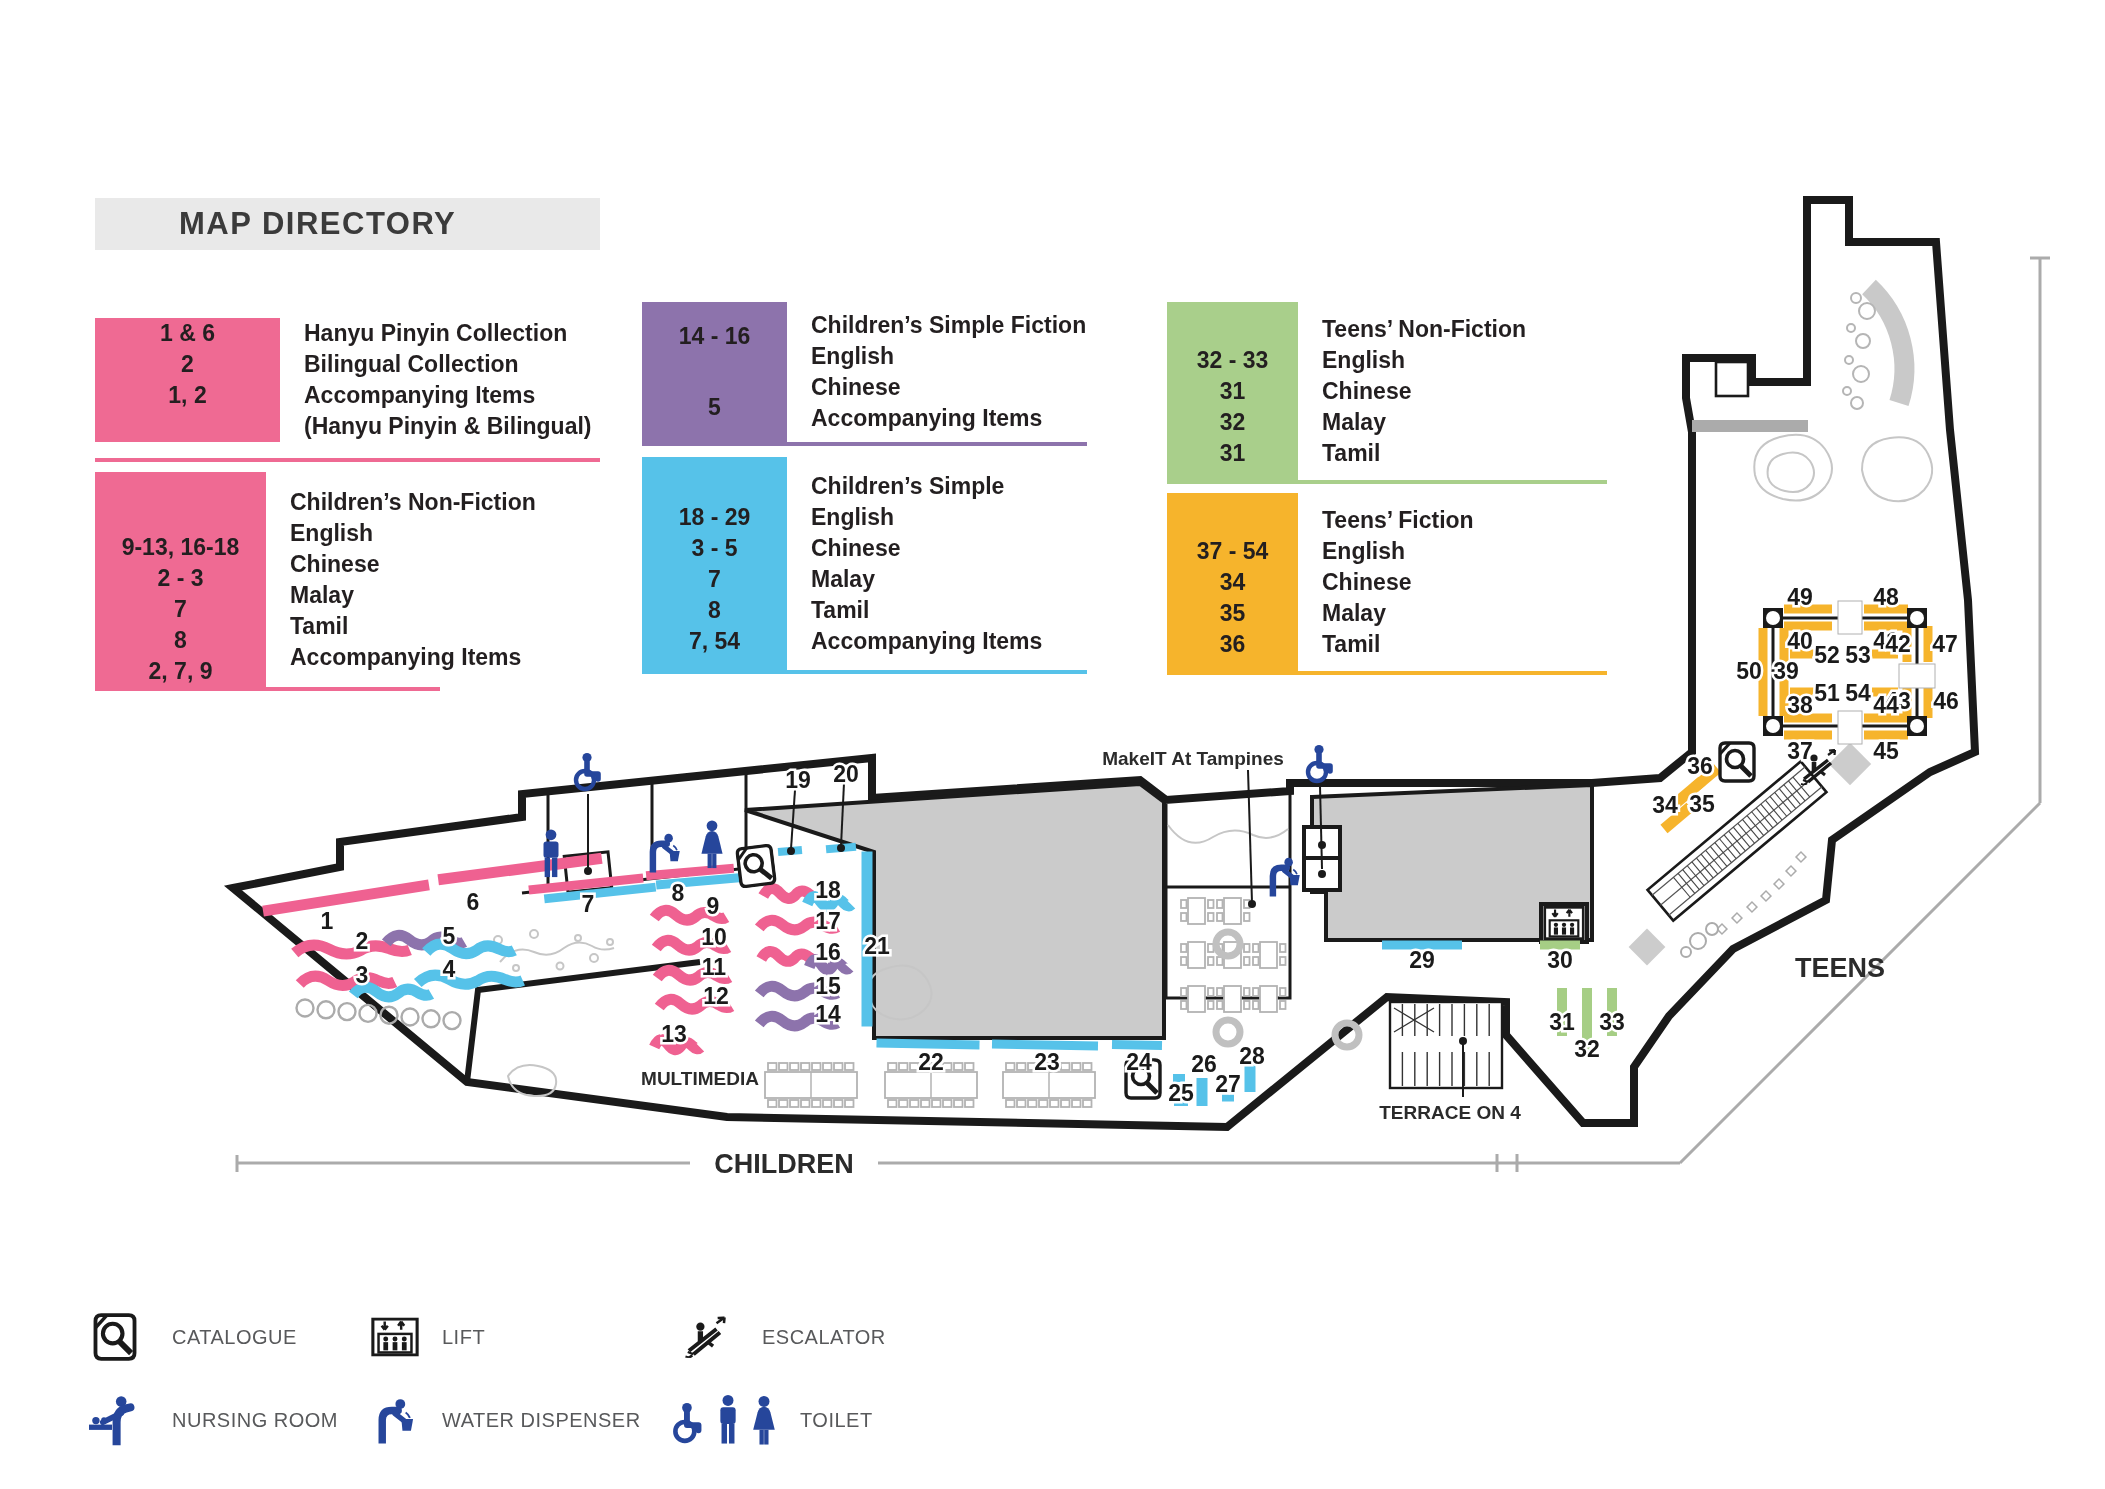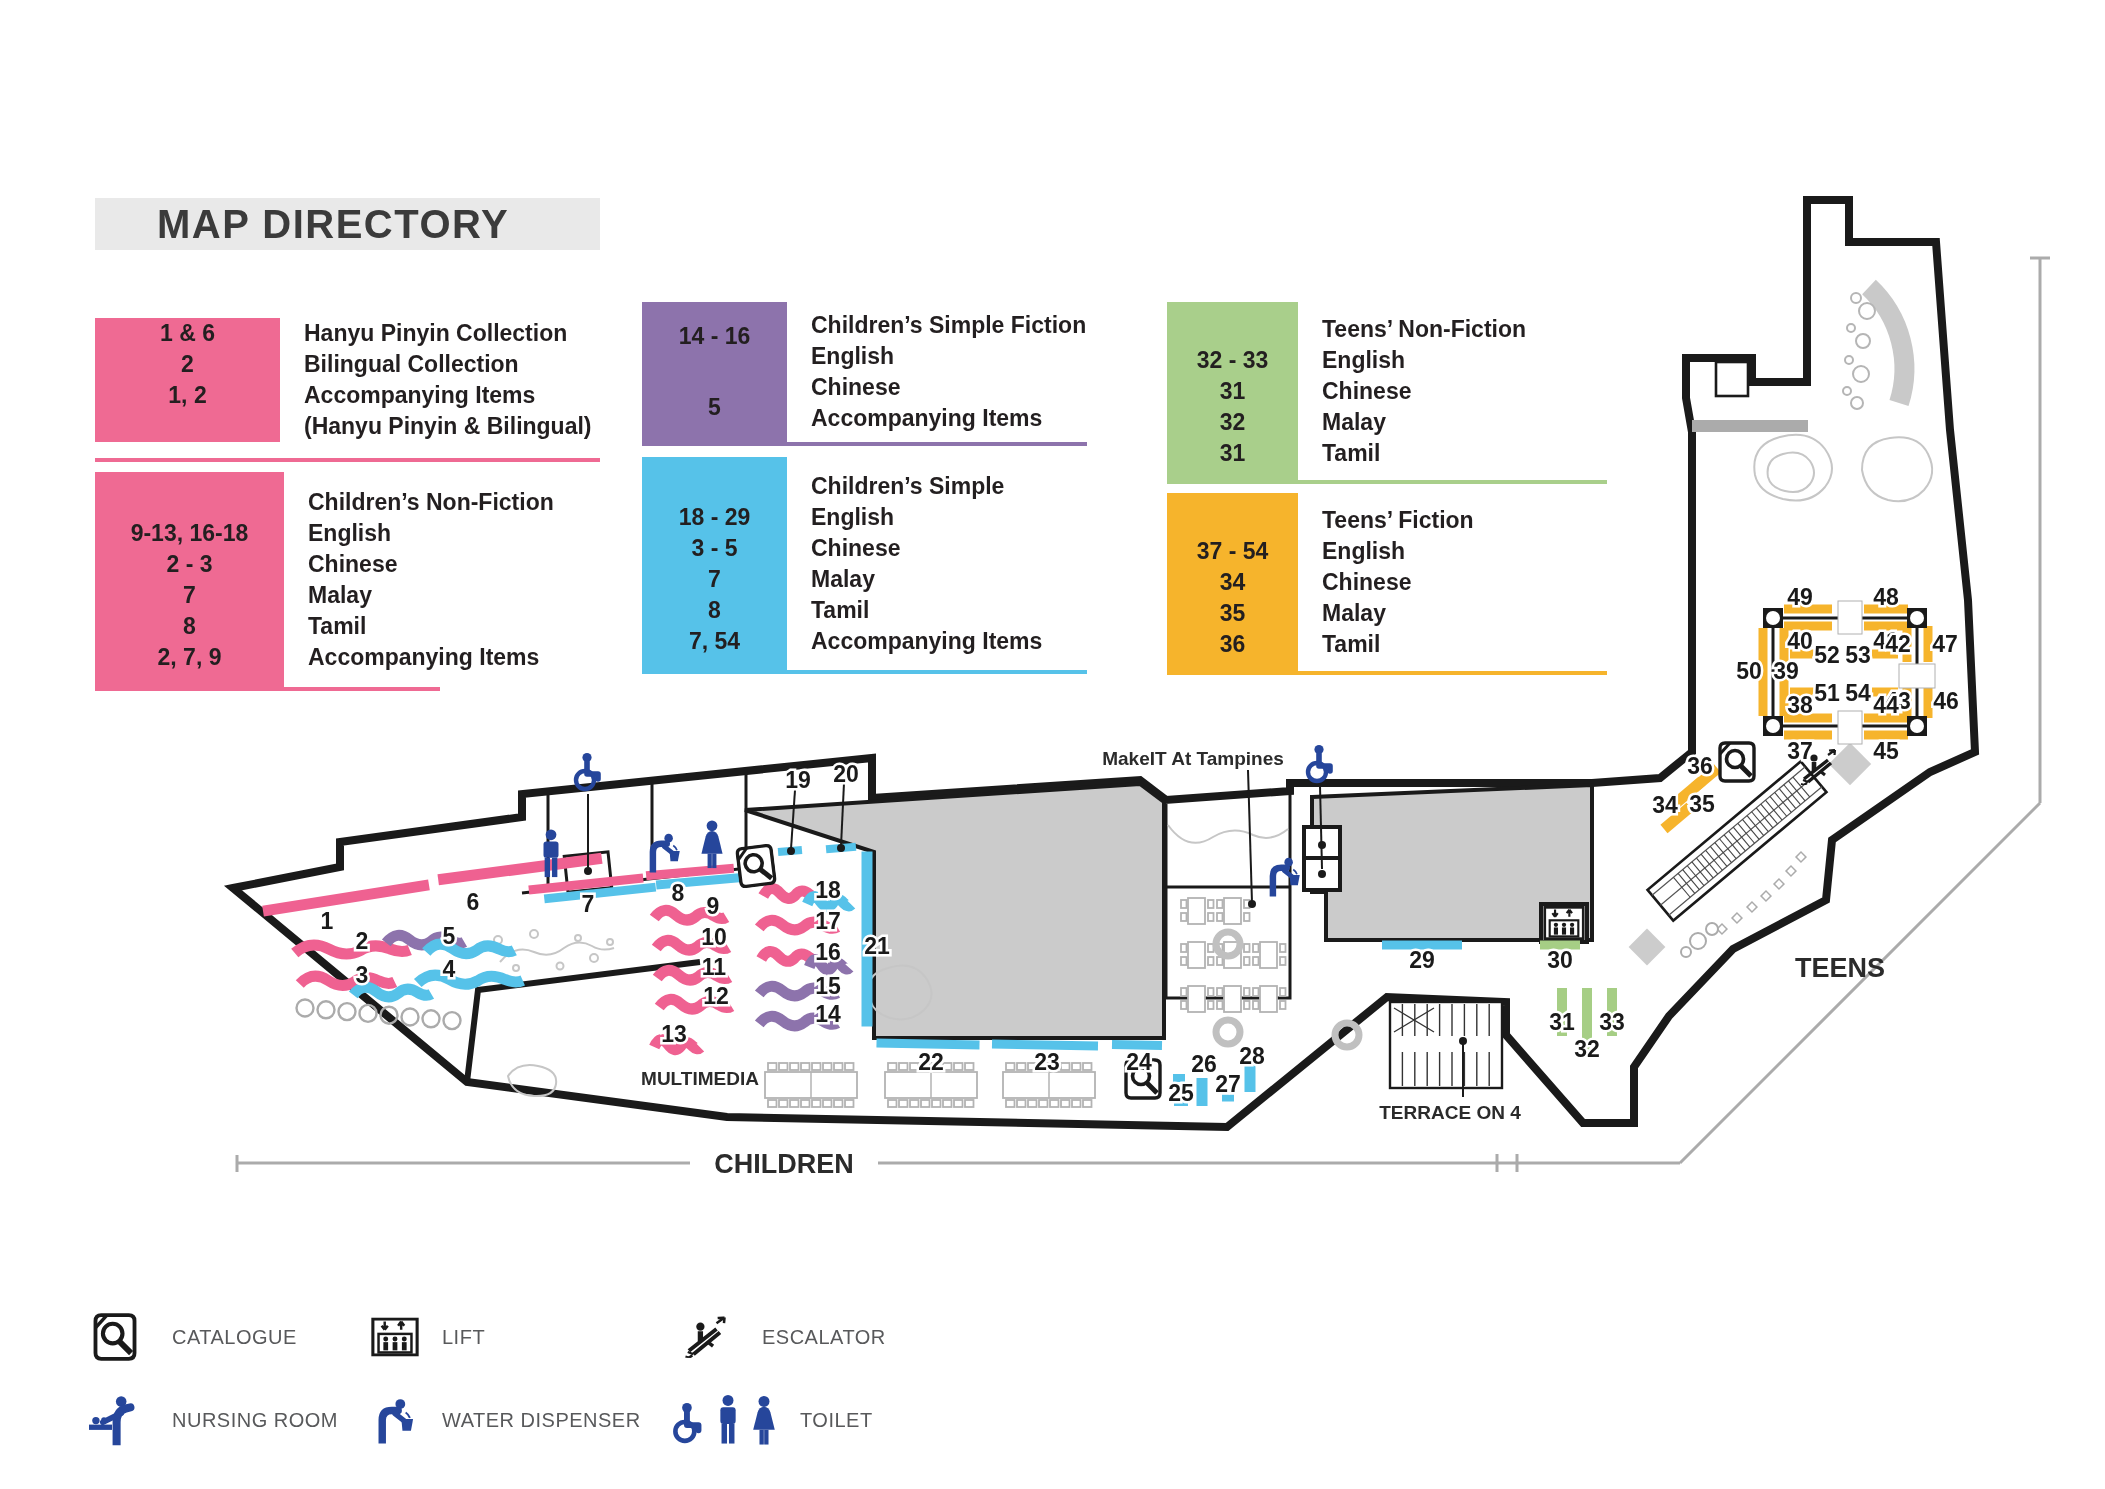--- a/index.html
+++ b/index.html
@@ -4,21 +4,21 @@
 <style>
   html,body{margin:0;padding:0;background:#fff;}
   body{font-family:"Liberation Sans",sans-serif;}
   #page{position:relative;width:2105px;height:1489px;background:#fff;overflow:hidden;}
   #plan-svg{position:absolute;left:0;top:0;}
   #page-title{position:absolute;left:95px;top:83px;font-size:41px;font-weight:700;
     letter-spacing:1px;color:#231F20;margin:0;}
   #page-title .bullet{margin:0 18px;font-size:34px;vertical-align:3px;}
   #dir-header{position:absolute;left:95px;top:198px;width:505px;height:52px;background:#E9E9E9;
     display:flex;align-items:center;}
-  #dir-header span{font-size:40px;font-weight:600;color:#3B3B3B;letter-spacing:1.5px;margin-left:62px;}
+  #dir-header span{font-size:31px;font-weight:600;color:#3B3B3B;letter-spacing:1.5px;margin-left:84px;}
   .dir-section{position:absolute;display:flex;align-items:stretch;}
   .dir-underline{position:absolute;left:0;bottom:-4px;height:4px;width:100%;}
   .dir-nums{flex:0 0 auto;display:flex;flex-direction:column;justify-content:center;}
   .dir-nums div{font-size:23px;font-weight:600;color:#231F20;text-align:center;line-height:31px;min-height:31px;}
   .dir-labels{display:flex;flex-direction:column;justify-content:center;padding-left:24px;}
   .dir-labels div{font-size:23px;font-weight:600;color:#231F20;line-height:31px;min-height:31px;white-space:nowrap;}
   svg text{font-family:"Liberation Sans",sans-serif;}
   .mk{font-size:23px;font-weight:600;fill:#1A1A1A;paint-order:stroke;stroke:#fff;stroke-width:5px;
     text-anchor:middle;}
   .area-lbl{font-weight:600;fill:#2B2B2B;text-anchor:middle;}
@@ -42,21 +42,21 @@
         </div>
         <div class="dir-labels">
           <div>Hanyu Pinyin Collection</div>
           <div>Bilingual Collection</div>
           <div>Accompanying Items</div>
           <div>(Hanyu Pinyin &amp; Bilingual)</div>
         </div>
         <div class="dir-underline" style="background: rgb(239, 106, 147);"></div>
       </div>
       <div class="dir-section" style="left: 95px; top: 472px; width: 345px; height: 215px;">
-        <div class="dir-nums" style="width: 189px; background: rgb(239, 106, 147);">
+        <div class="dir-nums" style="width: 171px; background: rgb(239, 106, 147); justify-content: flex-end;">
           <div></div>
           <div>9-13, 16-18</div>
           <div>2 - 3</div>
           <div>7</div>
           <div>8</div>
           <div>2, 7, 9</div>
         </div>
         <div class="dir-labels">
           <div>Children’s Non-Fiction</div>
           <div>English</div>

